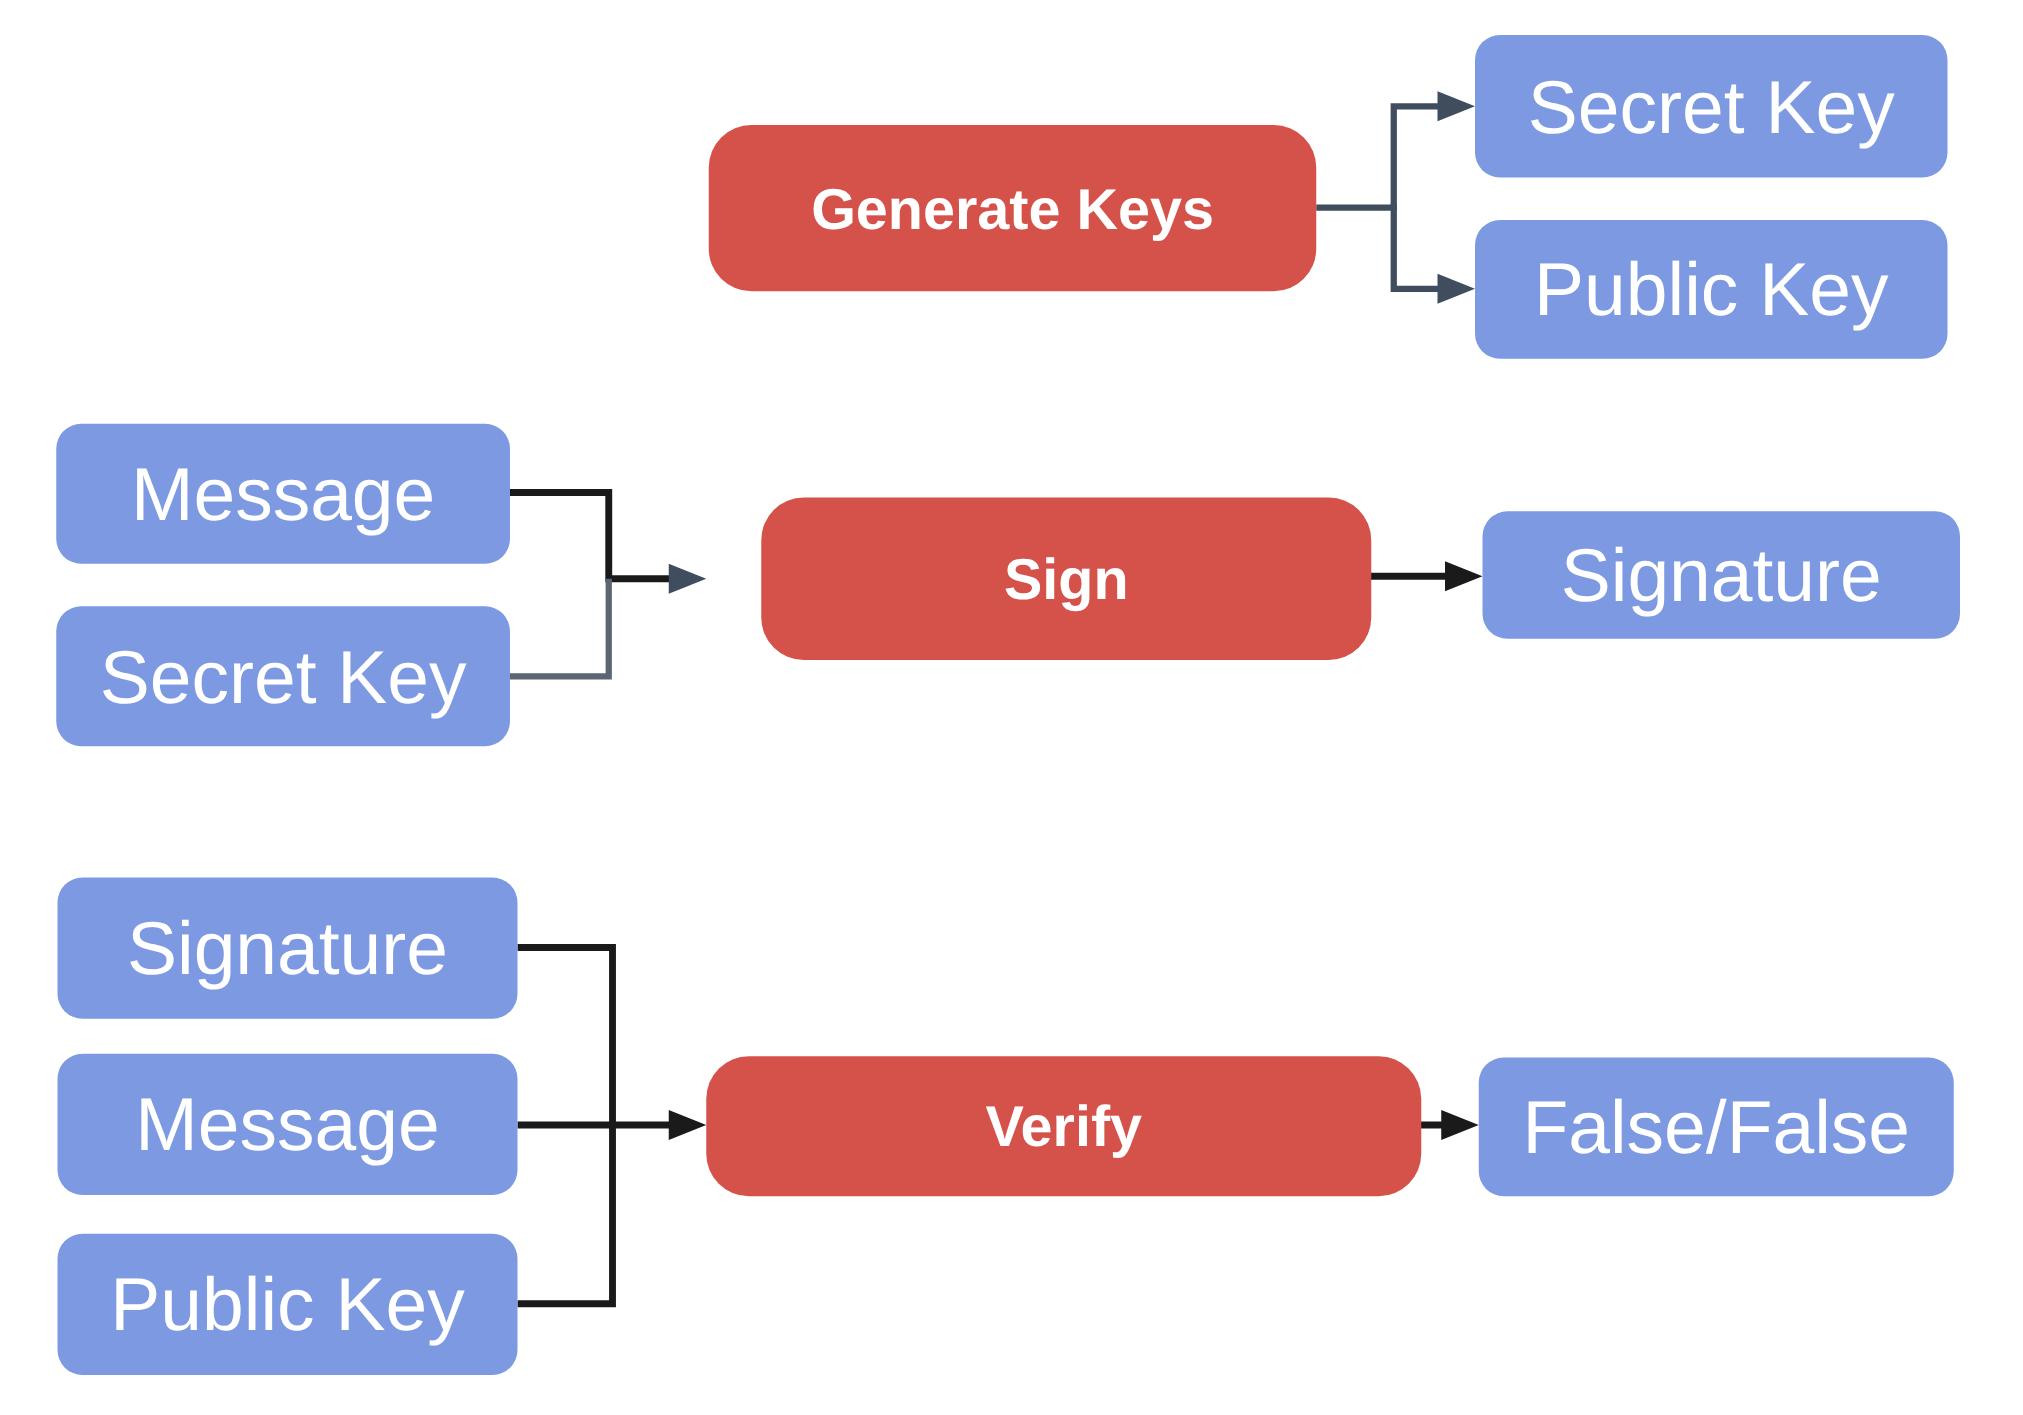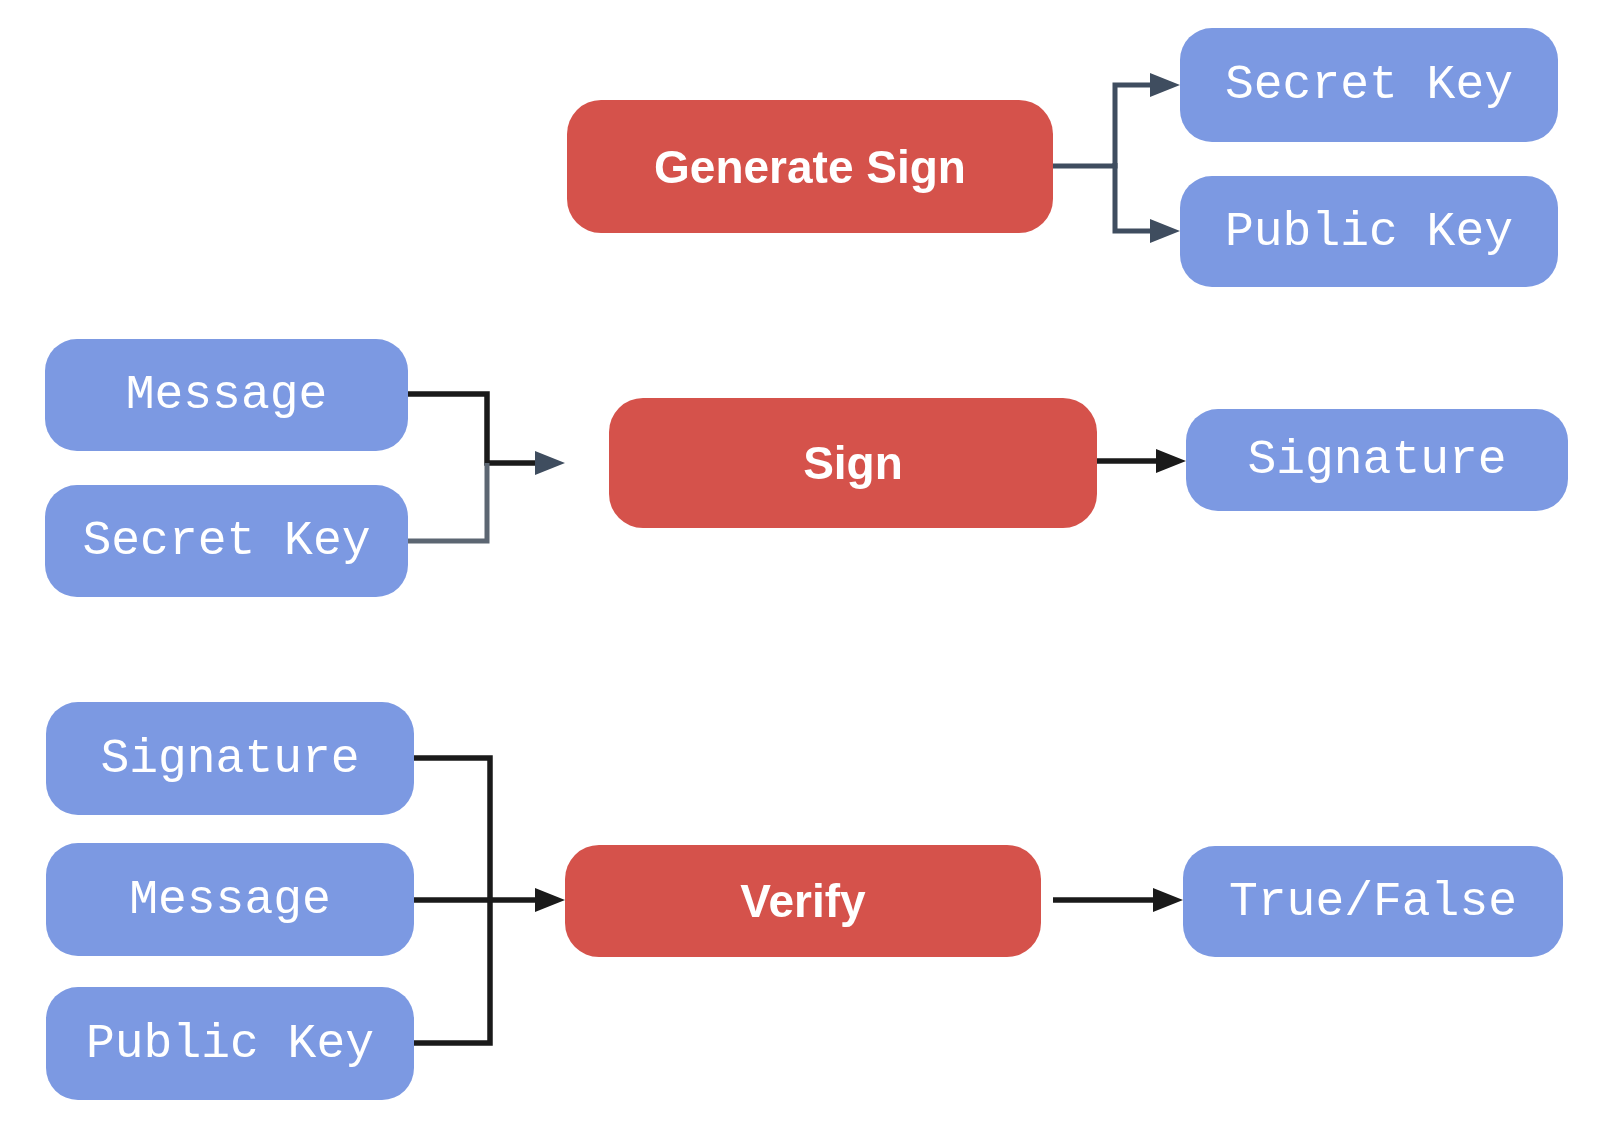--- a/index.html
+++ b/index.html
@@ -28,22 +28,22 @@
   .wire.black{stroke:var(--connector-black);stroke-width:5.5;}
   .wire.gray{stroke:var(--connector-gray);}
   .head{stroke:none;}
   .head.slate{fill:var(--connector-slate);}
   .head.black{fill:var(--connector-black);}
   .node{
     position:absolute;display:flex;align-items:center;justify-content:center;
     color:var(--text);text-align:center;box-sizing:border-box;
   }
   .node.blue{
-    background:var(--node-blue);border-radius:32px;
-    font-size:48px;font-weight:400;font-family:Liberation Mono, monospace;
+    background:var(--node-blue);border-radius:20px;
+    font-size:60px;font-weight:400;
   }
   .node.red{
     background:var(--node-red);border-radius:34px;
     font-size:46px;font-weight:700;
   }
 </style>
 </head>
 <body>
 
 <div class="canvas">
@@ -64,21 +64,21 @@
 
     <path class="wire black" d="M414 758 H490 V1043 H414"></path>
     <path class="wire black" d="M414 900 H537"></path>
     <polygon class="head black" points="565,900 535,888 535,912"></polygon>
 
     <path class="wire black" d="M1053 900 H1155"></path>
     <polygon class="head black" points="1183,900 1153,888 1153,912"></polygon>
   </svg>
 
   <div class="node red" style="left:567px;top:100px;width:486px;height:133px;">
-    <span>Generate Sign</span>
+    <span>Generate Keys</span>
   </div>
   <div class="node blue" style="left:1180px;top:28px;width:378px;height:114px;">
     <span>Secret Key</span>
   </div>
   <div class="node blue" style="left:1180px;top:176px;width:378px;height:111px;">
     <span>Public Key</span>
   </div>
 
   <div class="node blue" style="left:45px;top:339px;width:363px;height:112px;">
     <span>Message</span>
@@ -95,20 +95,20 @@
 
   <div class="node blue" style="left:46px;top:702px;width:368px;height:113px;">
     <span>Signature</span>
   </div>
   <div class="node blue" style="left:46px;top:843px;width:368px;height:113px;">
     <span>Message</span>
   </div>
   <div class="node blue" style="left:46px;top:987px;width:368px;height:113px;">
     <span>Public Key</span>
   </div>
-  <div class="node red" style="left:565px;top:845px;width:476px;height:112px;">
+  <div class="node red" style="left:565px;top:845px;width:572px;height:112px;">
     <span>Verify</span>
   </div>
   <div class="node blue" style="left:1183px;top:846px;width:380px;height:111px;">
-    <span>True/False</span>
+    <span>False/False</span>
   </div>
 
 </div>
 
 </body></html>

